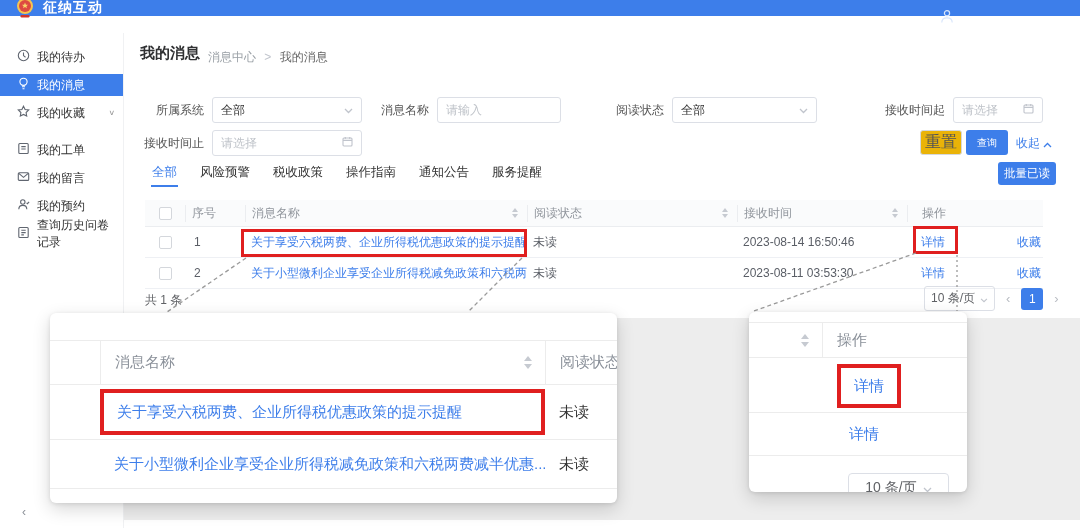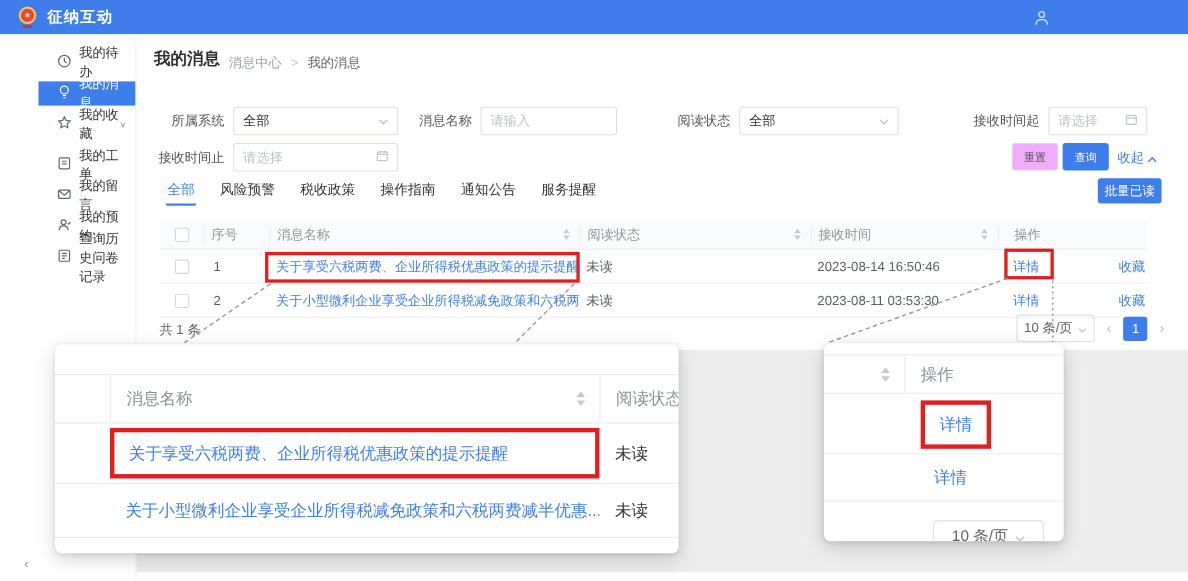--- a/index.html
+++ b/index.html
@@ -1,47 +1,47 @@
 <!DOCTYPE html>
 <html><head>
 <meta charset="utf-8">
 <style>
   * { margin:0; padding:0; box-sizing:border-box; }
   html,body { width:1080px; height:528px; }
   body { font-family:"Liberation Sans","DejaVu Sans",sans-serif; background:#fff; }
   .stage { position:relative; width:1080px; height:528px; background:#fff; overflow:hidden; }
 
   
-  .topbar { position:absolute; left:0; top:0; width:1080px; height:31px; background:#3D7EEA; display:flex; align-items:center; padding:0 14px; z-index:3; }
+  .topbar { position:absolute; left:0; top:0; width:1080px; height:16px; background:#3D7EEA; display:flex; align-items:center; padding:0 14px; z-index:3; }
   .app-title { color:#fff; font-size:14px; font-weight:bold; margin-left:7px; letter-spacing:1px; }
   .user-wrap { position:absolute; left:940px; top:9px; }
 
   
-  .sidebar { position:absolute; left:0; top:33px; width:124px; height:495px; background:#fff; border-right:1px solid #f0f1f3; padding-top:13px; z-index:2;padding-left:35px; }
+  .sidebar { position:absolute; left:0; top:33px; width:124px; height:495px; background:#fff; border-right:1px solid #f0f1f3; padding-top:13px; z-index:2; }
   .side-item { display:flex; align-items:center; height:22px; padding-left:17px; padding-right:8px; font-size:12px; color:#333; margin-bottom:6px; cursor:pointer; }
   .side-item svg { margin-right:7px; color:#606670; flex:none; }
   .side-item.active { background:#3D7EEA; color:#fff; }
   .side-item.active svg { color:#fff; }
   .side-chevron { margin-left:auto; color:#999; font-size:9px; transform:scaleY(.8); }
   .side-collapse2 { position:absolute; left:22px; top:505px; color:#8a8f96; font-size:12px; z-index:2; cursor:pointer; }
 
   
   .page-title { position:absolute; left:140px; top:44px; font-size:15px; font-weight:bold; color:#303133; }
   .breadcrumb { position:absolute; left:208px; top:49px; font-size:12px; color:#9aa0a6; }
   .breadcrumb .cur { color:#666; }
   .breadcrumb .sep { margin:0 5px; color:#c0c4cc; }
 
   
   .f { position:absolute; display:flex; align-items:center; height:26px; }
   .f label { font-size:12px; color:#555; text-align:right; padding-right:8px; white-space:nowrap; }
   .ctl { height:26px; border:1px solid #dcdfe6; border-radius:3px; background:#fff; display:flex; align-items:center; padding:0 8px; font-size:12px; color:#333; }
   .ctl input { border:none; outline:none; width:100%; font-size:12px; color:#333; font-family:inherit; background:transparent; }
   .ctl input::placeholder { color:#bfc3c9; }
   .chev { margin-left:auto; flex:none; }
-  .btn-reset { position:absolute; left:920px; top:130px; width:42px; height:25px; background:#f0abfc; border:1px solid #d5d8dd; border-radius:3px; color:#555; font-size:10px; display:flex; align-items:center; justify-content:center; cursor:pointer;text-align:center; }
+  .btn-reset { position:absolute; left:920px; top:130px; width:42px; height:25px; background:#eab308; border:1px solid #d5d8dd; border-radius:3px; color:#555; font-size:16px; display:flex; align-items:center; justify-content:center; cursor:pointer;text-align:center; }
   .btn-search { position:absolute; left:966px; top:130px; width:42px; height:25px; background:#3D7EEA; border-radius:3px; color:#fff; font-size:10px; display:flex; align-items:center; justify-content:center; cursor:pointer; }
   .link-collapse { position:absolute; left:1016px; top:135px; font-size:12px; color:#3D7EEA; display:flex; align-items:center; gap:3px; cursor:pointer; }
 
   
   .tabs { position:absolute; left:152px; top:160px; display:flex; gap:23px; font-size:12.5px; color:#333; height:24px; align-items:center; }
   .tab { cursor:pointer; position:relative; white-space:nowrap; }
   .tab.active { color:#3D7EEA; }
   .tab.active::after { content:""; position:absolute; left:-1px; right:-1px; bottom:-6px; height:2px; background:#3D7EEA; }
   .btn-batch { position:absolute; left:998px; top:162px; height:23px; padding:0 6px; background:#3D7EEA; border-radius:3px; color:#fff; font-size:11.5px; display:flex; align-items:center; cursor:pointer; }
 

